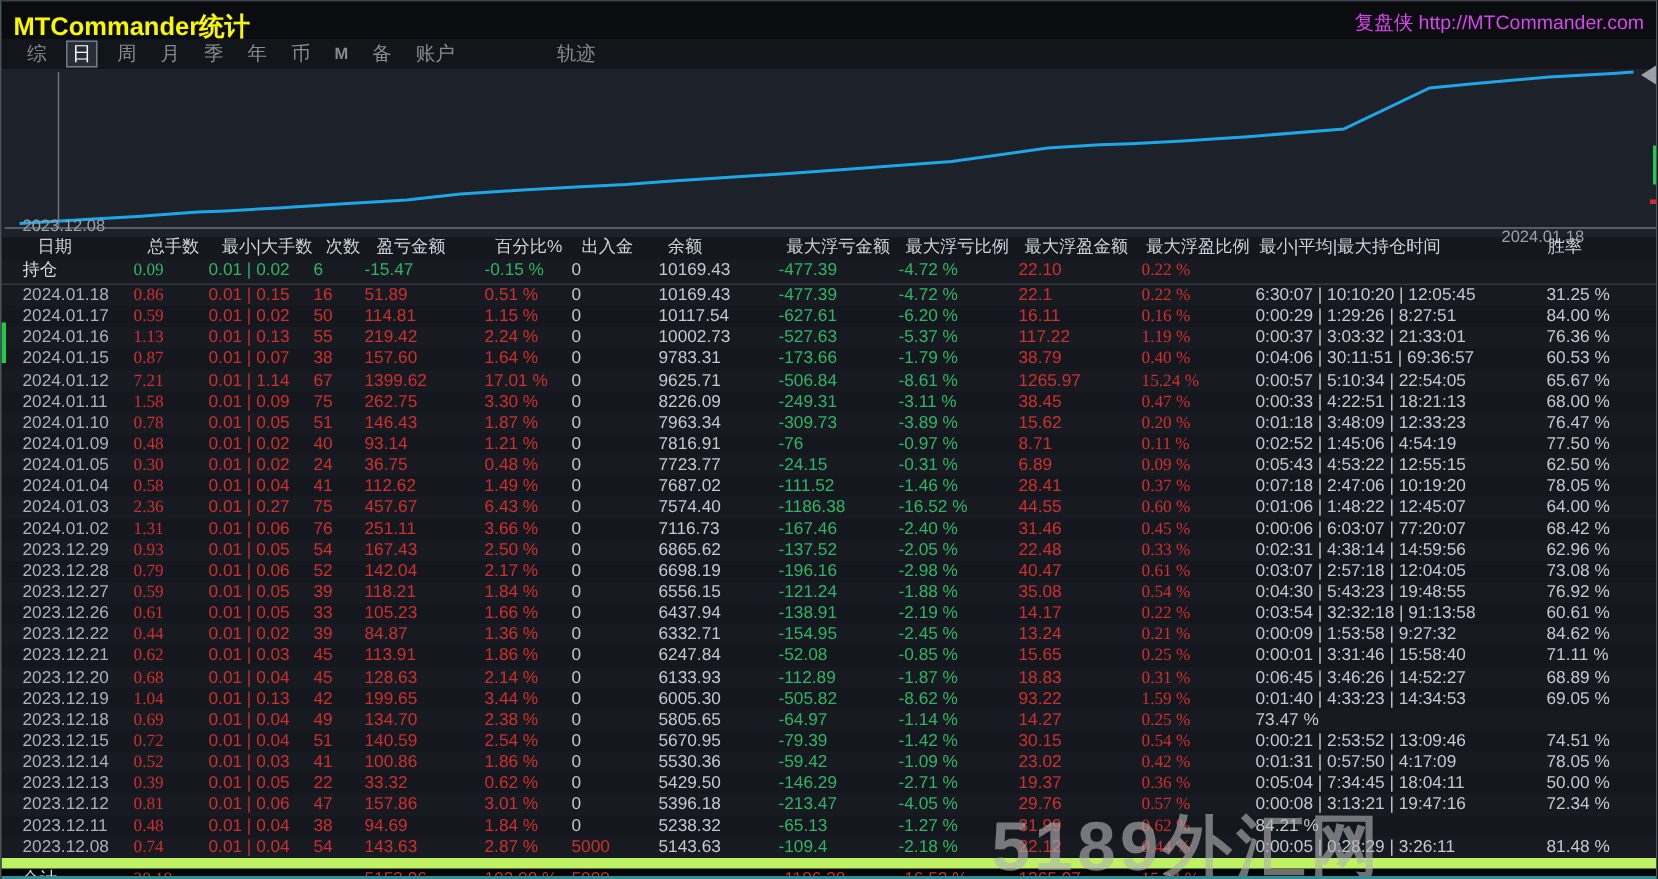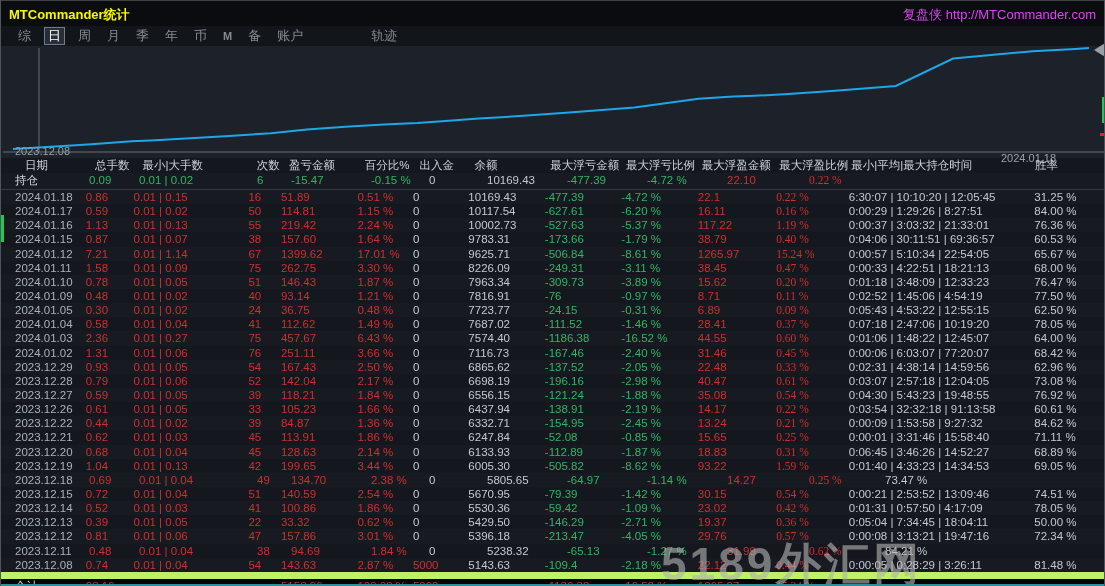--- a/index.html
+++ b/index.html
@@ -4,21 +4,21 @@
 <style>
   html,body{margin:0;padding:0;background:#000;}
   .window{
     position:relative;width:1105px;height:586px;overflow:hidden;
     background:#14181e;
     font-family:"Liberation Sans","DejaVu Sans",sans-serif;
     border-left:1px solid #4e545b;border-right:1px solid #4e545b;box-sizing:border-box;
   }
   
   .titlebar{position:absolute;left:0;top:0;width:100%;height:26px;background:#0a0c0f;border-top:1px solid #3c4248;box-sizing:border-box;}
-  .app-title{position:absolute;left:8px;top:5px;font-size:13px;font-weight:bold;color:#f8f800;}
+  .app-title{position:absolute;left:8px;top:5px;font-size:17px;font-weight:bold;color:#f8f800;}
   .brand{position:absolute;right:8px;top:5px;font-size:13px;color:#d946ef;cursor:pointer;}
   
   .menubar{position:absolute;left:0;top:26px;width:100%;height:20px;background:#121519;display:flex;align-items:center;padding-left:14px;box-sizing:border-box;}
   .mi{color:#858b93;font-size:13px;margin-right:10px;padding:0 3px;line-height:16px;cursor:pointer;white-space:nowrap;}
   .mi.sel{color:#ffffff;background:#272e38;border:1px solid #6f7c8b;padding:0 3px;}
   .mi.small{font-size:11px;font-weight:bold;}
   .mi.gap{margin-left:52px;}
   
   .chart{position:absolute;left:0;top:46px;width:1105px;height:112px;background:#1c212a;}
   .axis{stroke:#6b7077;stroke-width:1;}
@@ -30,23 +30,23 @@
   .edge-red-r{position:absolute;right:0;top:87px;width:6px;height:3px;background:#d22a2a;}
   
   .table{position:absolute;left:0;top:158px;width:1105px;}
   .trow{display:flex;padding-left:14px;height:14.15px;line-height:14.15px;font-size:11.5px;box-sizing:border-box;white-space:nowrap;}
   .trow.hrow{height:15px;line-height:15px;padding-left:24px;}
   .trow.prow{height:16px;line-height:15px;}
   .trow.totrow{height:15px;line-height:14px;background:#040506;border-top:7px solid #bef264;}
   .sepline{height:1px;background:#343a42;width:100%;}
   .trow span{display:block;overflow:hidden;}
   .trow span:nth-child(1){width:74px;}
-  .trow span:nth-child(2){width:50px;}
+  .trow span:nth-child(2){width:50px;font-family:Liberation Serif, serif;}
   .trow span:nth-child(3){width:70px;}
-  .trow span:nth-child(4){width:34px;margin-left:48px;}
+  .trow span:nth-child(4){width:34px;}
   .trow span:nth-child(5){width:80px;}
   .trow span:nth-child(6){width:58px;}
   .trow span:nth-child(7){width:58px;}
   .trow span:nth-child(8){width:80px;}
   .trow span:nth-child(9){width:80px;}
   .trow span:nth-child(10){width:80px;}
   .trow span:nth-child(11){width:82px;}
   .trow span:nth-child(12){width:76px;font-family:Liberation Serif, serif;}
   .trow span:nth-child(13){width:194px;}
   .trow span:nth-child(14){width:75px;}

